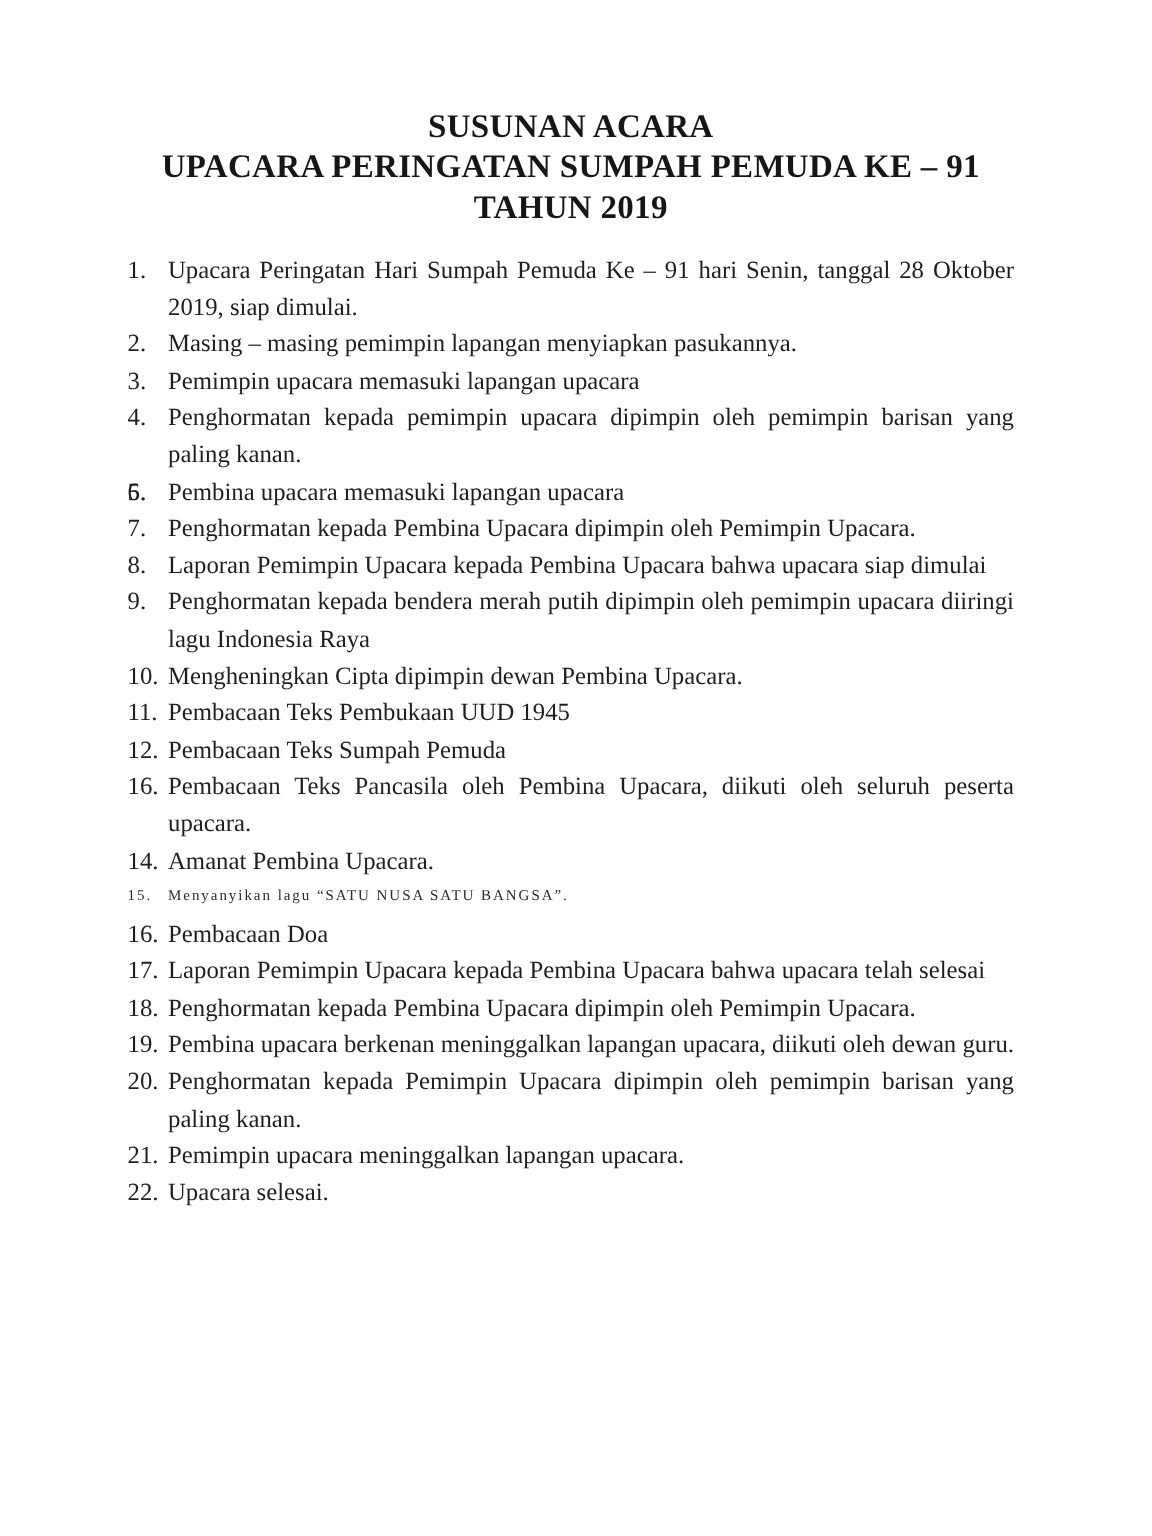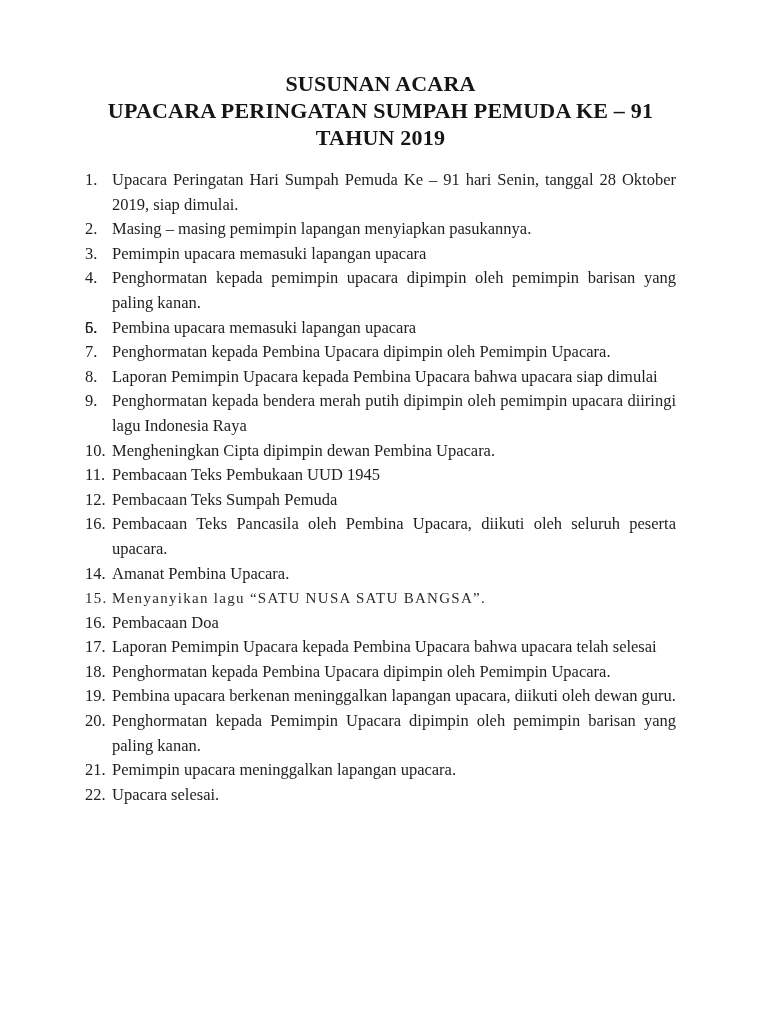--- a/index.html
+++ b/index.html
@@ -41,21 +41,21 @@
     text-justify: inter-word;
   }
   ol.agenda li .num {
     position: absolute;
     left: 0;
     top: 0;
     text-align: left;
   }
   ol.agenda li.spaced {
     letter-spacing: 1.3px;
-    font-size: 15px;
+    font-size: 10px;
     color: #2a2a2a;
   }
 </style>
 </head>
 <body>
 
 <div class="page">
   <div class="doc-title">
     <div>SUSUNAN ACARA</div>
     <div>UPACARA PERINGATAN SUMPAH PEMUDA KE – 91</div>

